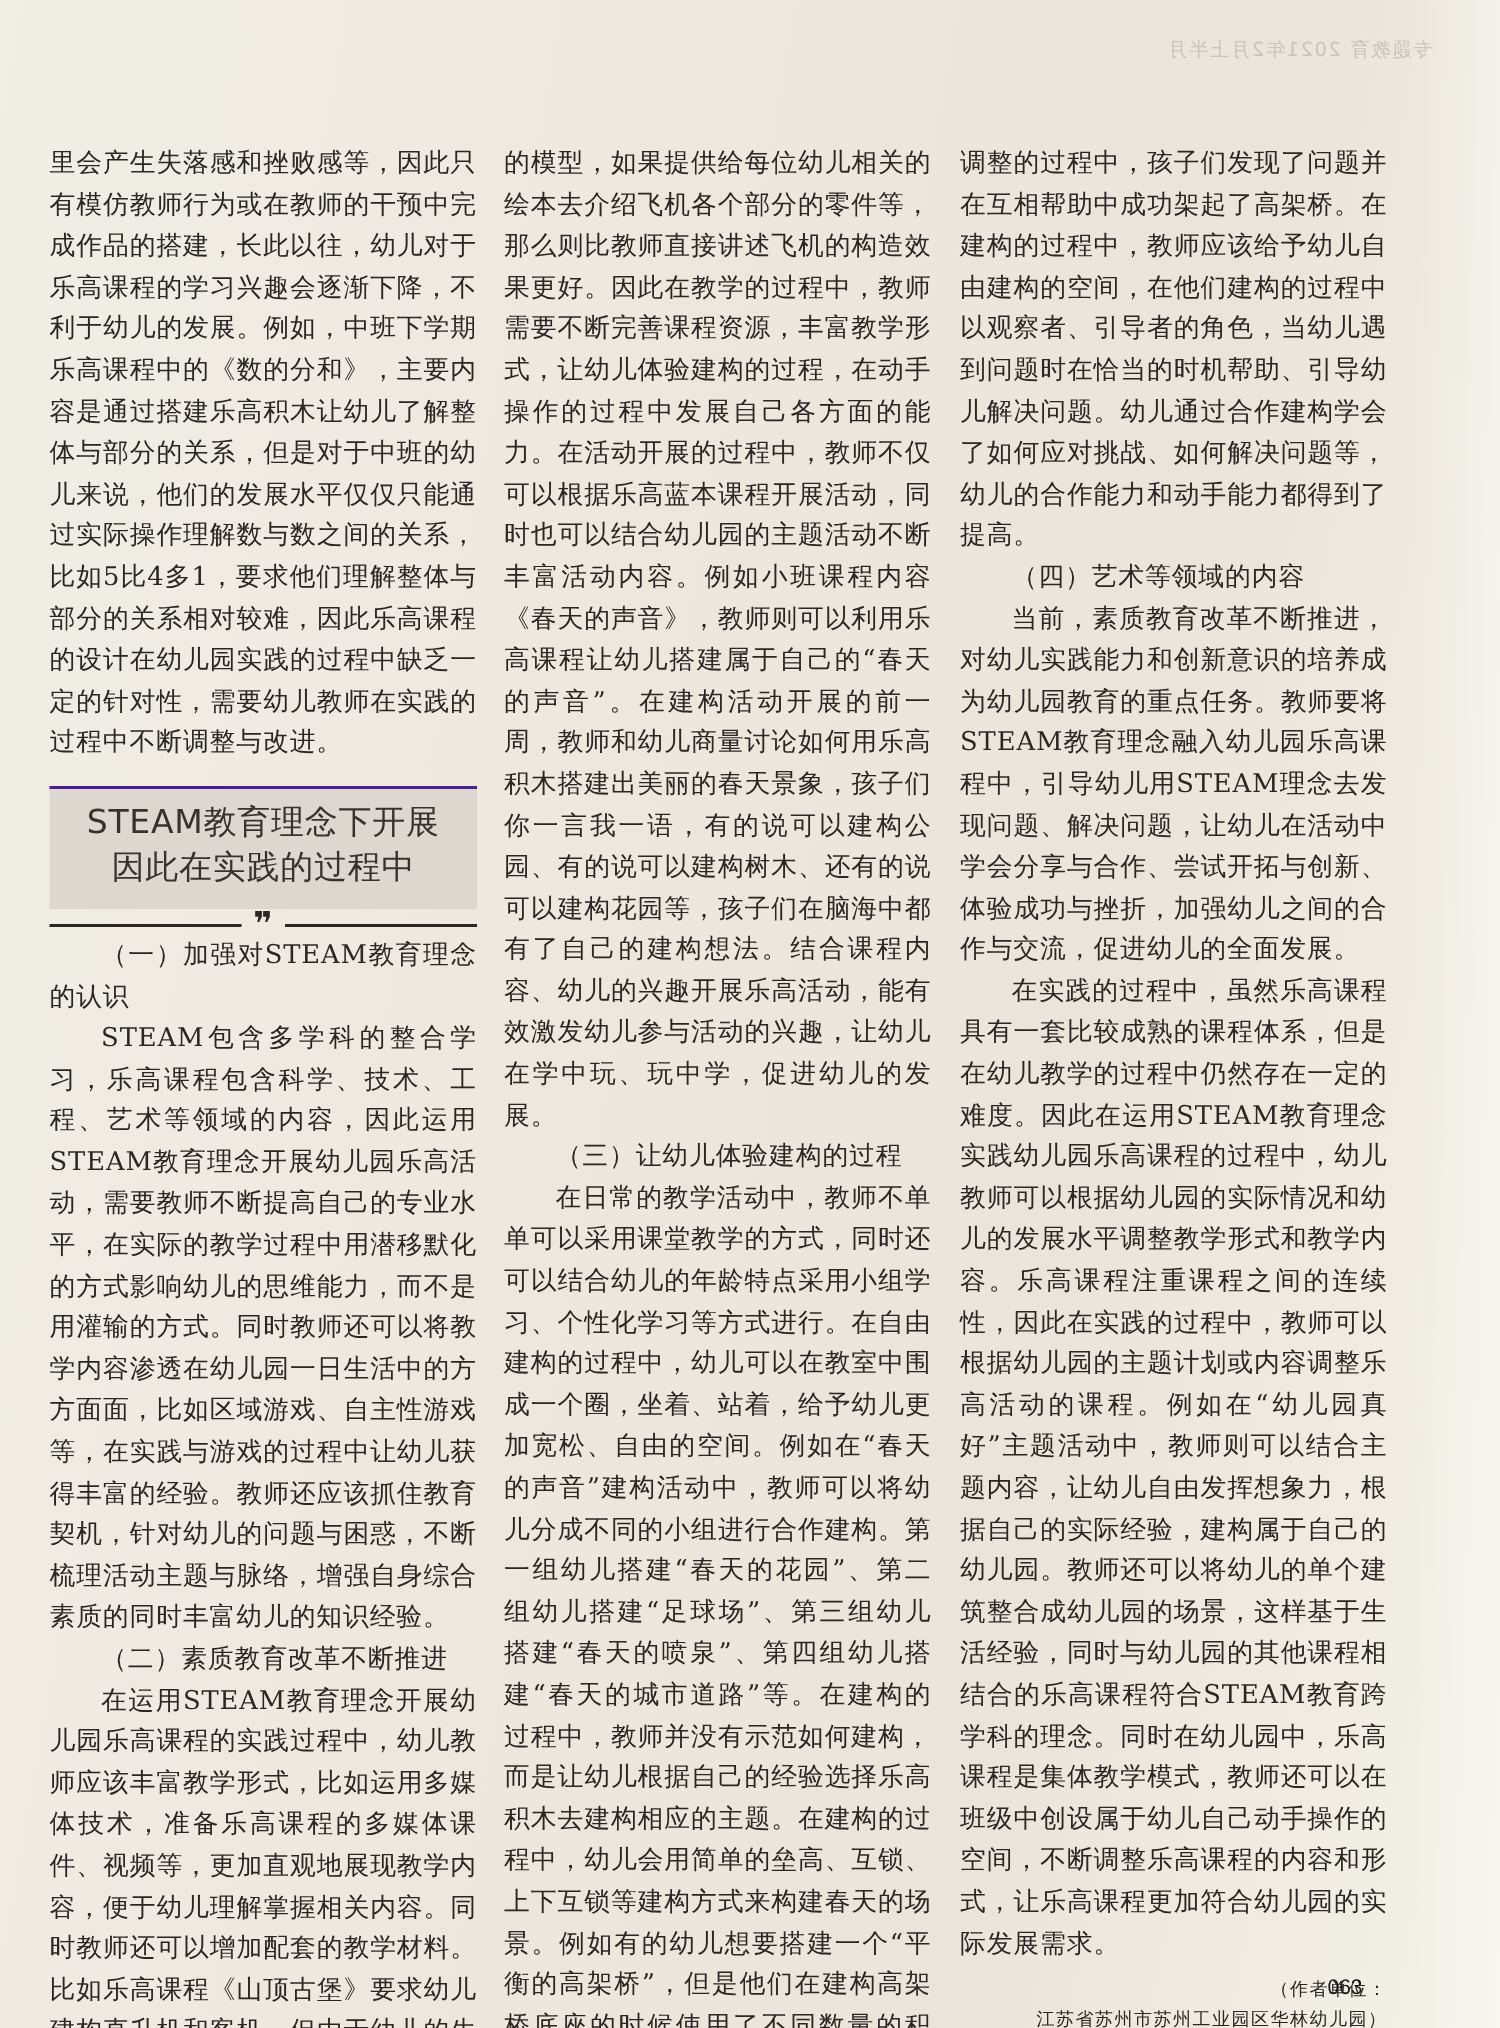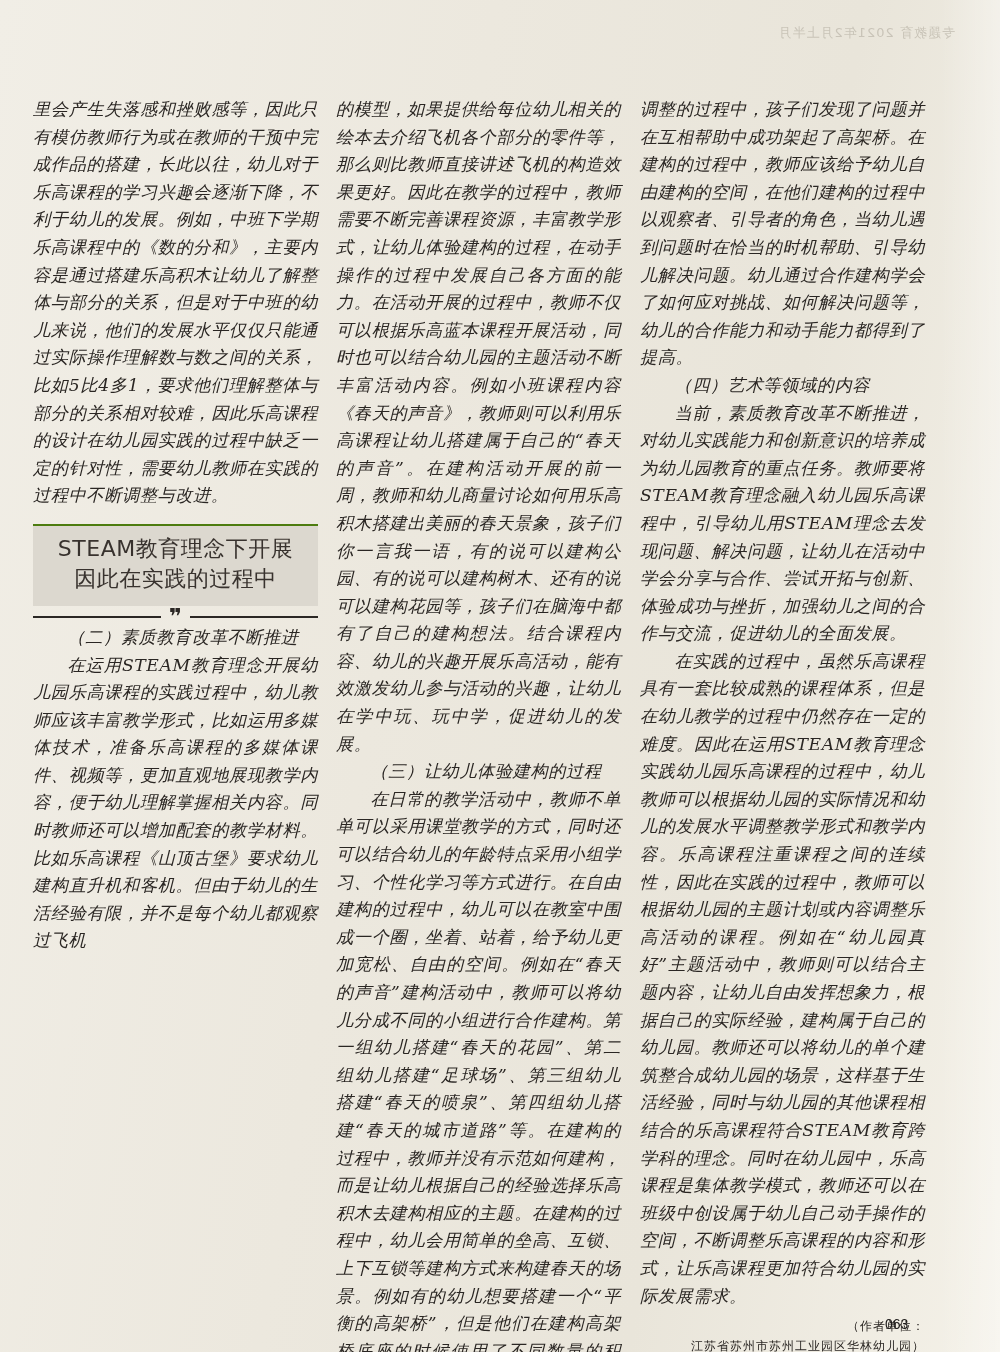--- a/index.html
+++ b/index.html
@@ -13,31 +13,31 @@
   .running-head {
     position: absolute; top: 24px; left: 735px; width: 220px;
     font-size: 13px; color: #c9c4b8; transform: scaleX(-1);
     font-family: "DejaVu Sans", sans-serif; letter-spacing: 1px;
   }
   .col {
     position: absolute; top: 96px; width: 285px;
     font-size: 17.2px; line-height: 27.6px; letter-spacing: 0.6px;
     text-align: justify;
   }
-  .col p { margin: 0; font-style: italic; }
+  .col p { margin: 0; }
   .col p.indent { text-indent: 2em; }
   .col p.sub { text-indent: 2em; }
   .col-1 { left: 33px; }
   .col-2 { left: 336px; }
   .col-3 { left: 640px; }
   .section-box {
     margin: 14px 0 4px 0;
     position: relative;
     background: #dcd8cf;
-    border-top: 2px solid #4d7c0f;
+    border-top: 2px solid #4c1d95;
     padding: 8px 0 12px 0;
     text-align: center;
   }
   .section-box .title {
     font-family: "DejaVu Sans", sans-serif;
     font-size: 22px; line-height: 30px; color: #38322e; letter-spacing: 0.5px;
     font-weight: normal;
   }
   .quote-rule {
     display: flex; align-items: center; gap: 8px; margin-top: 0;
@@ -69,20 +69,22 @@
   <div class="section-box">
     <div class="title">STEAM教育理念下开展</div>
     <div class="title">因此在实践的过程中</div>
   </div>
   <div class="quote-rule">
     <span class="line"></span>
     <span class="mark">❞</span>
     <span class="line"></span>
   </div>
 
+  <p class="sub">（一）加强对STEAM教育理念的认识</p>
+  <p class="indent">STEAM包含多学科的整合学习，乐高课程包含科学、技术、工程、艺术等领域的内容，因此运用STEAM教育理念开展幼儿园乐高活动，需要教师不断提高自己的专业水平，在实际的教学过程中用潜移默化的方式影响幼儿的思维能力，而不是用灌输的方式。同时教师还可以将教学内容渗透在幼儿园一日生活中的方方面面，比如区域游戏、自主性游戏等，在实践与游戏的过程中让幼儿获得丰富的经验。教师还应该抓住教育契机，针对幼儿的问题与困惑，不断梳理活动主题与脉络，增强自身综合素质的同时丰富幼儿的知识经验。</p>
   <p class="sub">（二）素质教育改革不断推进</p>
   <p class="indent">在运用STEAM教育理念开展幼儿园乐高课程的实践过程中，幼儿教师应该丰富教学形式，比如运用多媒体技术，准备乐高课程的多媒体课件、视频等，更加直观地展现教学内容，便于幼儿理解掌握相关内容。同时教师还可以增加配套的教学材料。比如乐高课程《山顶古堡》要求幼儿建构直升机和客机。但由于幼儿的生活经验有限，并不是每个幼儿都观察过飞机</p>
 </div>
 
 <div class="col col-2">
   <p>的模型，如果提供给每位幼儿相关的绘本去介绍飞机各个部分的零件等，那么则比教师直接讲述飞机的构造效果更好。因此在教学的过程中，教师需要不断完善课程资源，丰富教学形式，让幼儿体验建构的过程，在动手操作的过程中发展自己各方面的能力。在活动开展的过程中，教师不仅可以根据乐高蓝本课程开展活动，同时也可以结合幼儿园的主题活动不断丰富活动内容。例如小班课程内容《春天的声音》，教师则可以利用乐高课程让幼儿搭建属于自己的“春天的声音”。在建构活动开展的前一周，教师和幼儿商量讨论如何用乐高积木搭建出美丽的春天景象，孩子们你一言我一语，有的说可以建构公园、有的说可以建构树木、还有的说可以建构花园等，孩子们在脑海中都有了自己的建构想法。结合课程内容、幼儿的兴趣开展乐高活动，能有效激发幼儿参与活动的兴趣，让幼儿在学中玩、玩中学，促进幼儿的发展。</p>
   <p class="sub">（三）让幼儿体验建构的过程</p>
   <p class="indent">在日常的教学活动中，教师不单单可以采用课堂教学的方式，同时还可以结合幼儿的年龄特点采用小组学习、个性化学习等方式进行。在自由建构的过程中，幼儿可以在教室中围成一个圈，坐着、站着，给予幼儿更加宽松、自由的空间。例如在“春天的声音”建构活动中，教师可以将幼儿分成不同的小组进行合作建构。第一组幼儿搭建“春天的花园”、第二组幼儿搭建“足球场”、第三组幼儿搭建“春天的喷泉”、第四组幼儿搭建“春天的城市道路”等。在建构的过程中，教师并没有示范如何建构，而是让幼儿根据自己的经验选择乐高积木去建构相应的主题。在建构的过程中，幼儿会用简单的垒高、互锁、上下互锁等建构方式来构建春天的场景。例如有的幼儿想要搭建一个“平衡的高架桥”，但是他们在建构高架桥底座的时候使用了不同数量的积木，导致底座不稳，因此无法将高架桥平衡地架起。在不断探索、尝试、</p>
 </div>
 

